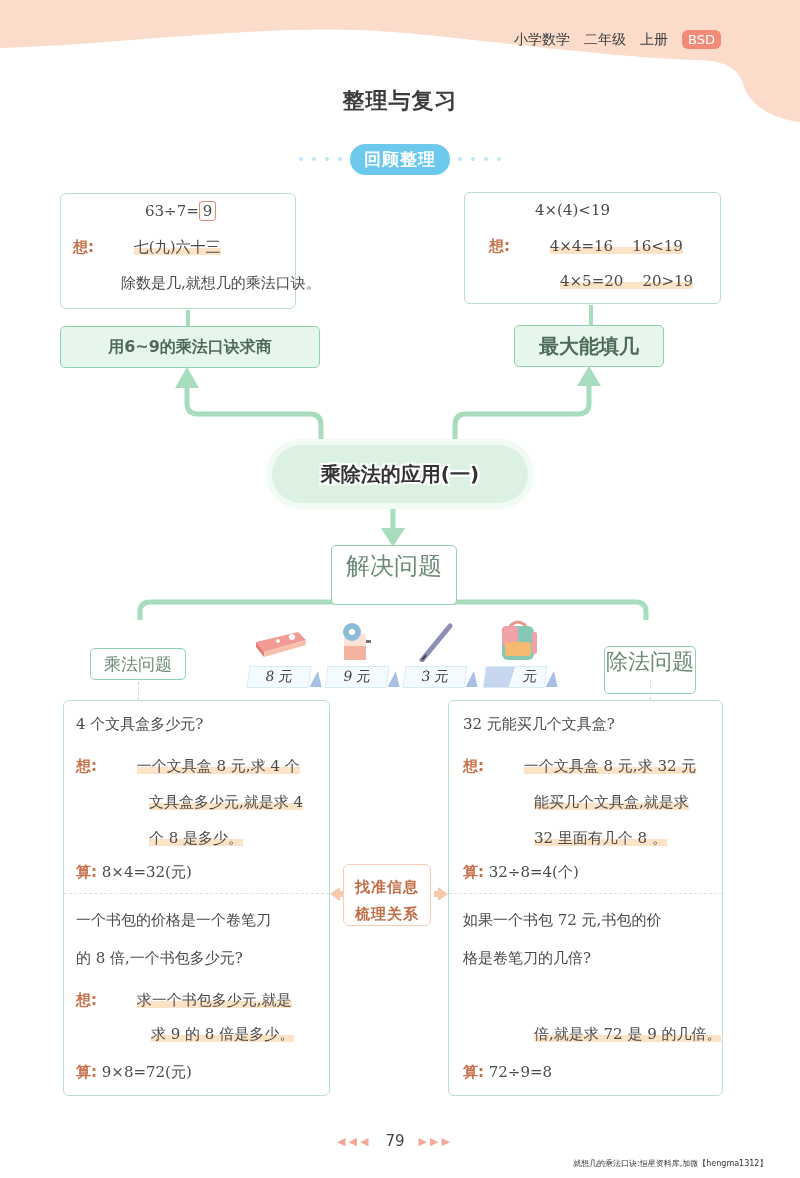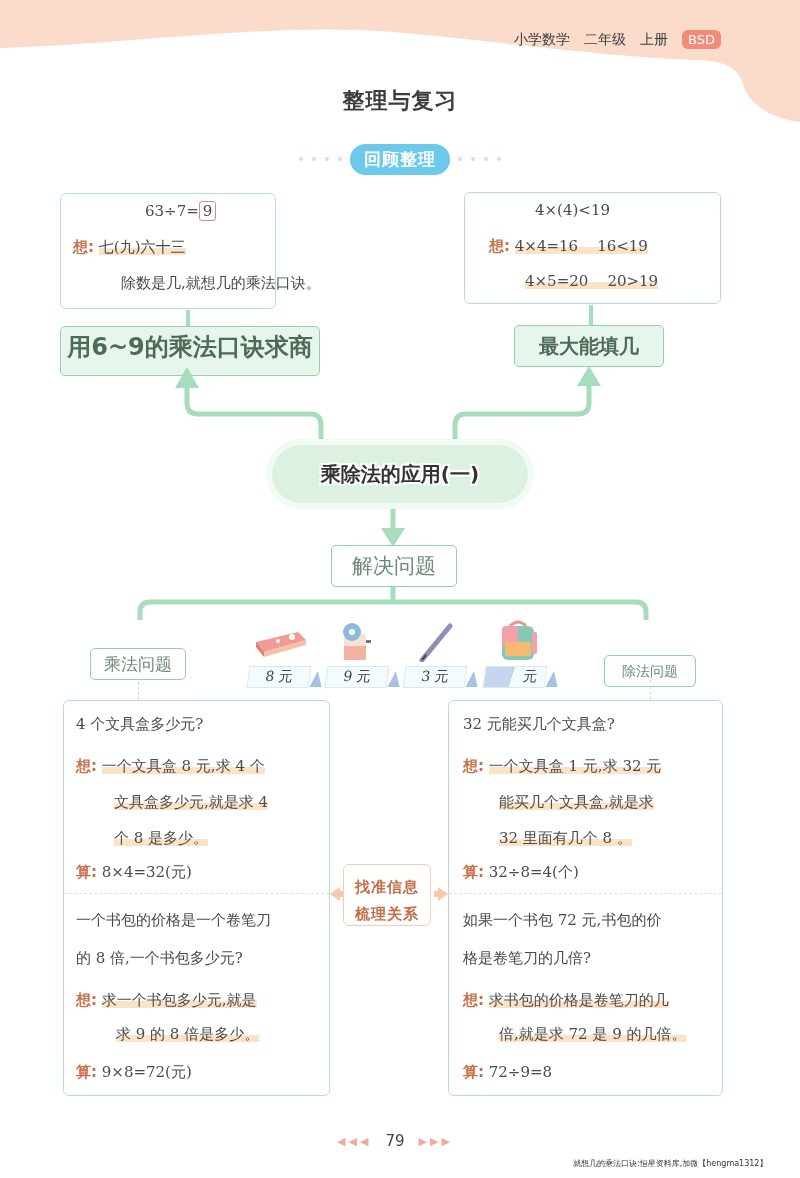--- a/index.html
+++ b/index.html
@@ -15,21 +15,21 @@
   .page-title { position: absolute; top: 86px; left: 0; width: 800px; text-align: center;
     font-family: "DejaVu Sans", sans-serif; font-weight: bold; font-size: 22px; color: #3c3c3c; letter-spacing: 1px; }
 
   .review-row { position: absolute; top: 143px; left: 260px; width: 280px; height: 32px; display: flex; align-items: center; justify-content: center; gap: 8px; }
   .dots { display: flex; gap: 9px; }
   .dots span { width: 4px; height: 4px; border-radius: 50%; background: #bfe6f3; display: block; }
   .review-pill { background: #6cc9ec; color: #fff; border-radius: 16px; padding: 4px 14px; font-family: "DejaVu Sans", sans-serif; font-size: 17px; font-weight: bold; letter-spacing: 1px; }
 
   .card { position: absolute; background: #fff; border: 1.5px solid #b7e2c9; border-radius: 6px; }
   .line { position: absolute; font-size: 15px; color: #4a4a4a; white-space: nowrap; }
-  .hl { background: linear-gradient(to bottom, transparent 55%, #fde3c6 55%, #fde3c6 95%, transparent 95%); }
+  .hl { background: linear-gradient(to bottom, transparent 55%, #fde3c6 55%, #fde3c6 95%, transparent 95%); margin-left: 35px; }
   .think { color: #c8704a; font-family: "DejaVu Sans", sans-serif; font-weight: bold; font-size: 15px; }
   .boxed { border: 1.5px solid #d98c7e; border-radius: 3px; padding: 0 3px; }
 
   .green-label { position: absolute; background: #e6f6ec; border: 1.5px solid #8fd2ab; border-radius: 5px;
     font-family: "DejaVu Sans", sans-serif; font-weight: bold; color: #4f6b58; text-align: center; }
   .green-label.light { background: #fff; color: #6c8b76; font-weight: normal; }
 
   .connector { position: absolute; background: #a7dcbc; }
 
   .center-topic { position: absolute; left: 272px; top: 445px; width: 256px; height: 58px; border-radius: 30px;
@@ -75,32 +75,32 @@
     </div>
   <div class="review-pill">回顾整理</div>
   <div class="dots">
       <span></span>
       <span></span>
       <span></span>
       <span></span>
     </div>
 </div>
 
-<div class="card" style="left:60px; top:193px; width:216px; height:116px;">
+<div class="card" style="left:60px; top:193px; width:236px; height:116px;">
   <div class="line" style="left:84px; top:8px;">
     <span>63÷7=</span><span class="boxed">9</span>
   </div>
   <div class="line" style="left:12px; top:44px;">
     <span class="think">想:</span>
     <span class="hl">七(九)六十三</span>
   </div>
   <div class="line" style="left:12px; top:80px;padding-left:48px;">除数是几,就想几的乘法口诀。</div>
 </div>
 <div class="connector" style="left:186px; top:310px; width:4px; height:16px;"></div>
-<div class="green-label" style="left:60px; top:326px; width:260px; height:50px; line-height:40px; font-size:24px;">用6~9的乘法口诀求商</div>
+<div class="green-label" style="left:60px; top:326px; width:260px; height:42px; line-height:40px; font-size:16px;">用6~9的乘法口诀求商</div>
 
 <div class="card" style="left:464px; top:192px; width:257px; height:112px;">
   <div class="line" style="left:70px; top:8px;">4×(4)&lt;19</div>
   <div class="line" style="left:24px; top:44px;">
     <span class="think">想:</span>
     <span class="hl" style="white-space:pre;">4×4=16    16&lt;19</span>
   </div>
   <div class="line" style="left:60px; top:79px;">
     <span class="hl" style="white-space:pre;">4×5=20    20&gt;19</span>
   </div>
@@ -117,24 +117,24 @@
   </g>
   <g fill="#a7dcbc">
     <polygon points="175,388 187,367 199,388"></polygon>
     <polygon points="577,386 589,366 601,386"></polygon>
     <polygon points="381,528 393,547 405,528"></polygon>
   </g>
 </svg>
 
 <div class="center-topic">乘除法的应用(一)</div>
 
-<div class="green-label light" style="left:331px; top:545px; width:126px; height:42px; line-height:40px; font-size:21px;">解决问题</div>
+<div class="green-label light" style="left:331px; top:545px; width:126px; height:60px; line-height:40px; font-size:24px;">解决问题</div>
 
 <div class="green-label light" style="left:90px; top:648px; width:96px; height:32px; line-height:30px; font-size:17px;">乘法问题</div>
-<div class="green-label light" style="left:604px; top:646px; width:92px; height:32px; line-height:30px; font-size:14px;margin-top:9px;">除法问题</div>
+<div class="green-label light" style="left:604px; top:646px; width:92px; height:48px; line-height:30px; font-size:22px;">除法问题</div>
 
 <svg style="position:absolute; left:252px; top:628px;" width="56" height="32" viewBox="0 0 56 32">
   <polygon points="4,14 46,4 54,12 12,24" fill="#f29a95"></polygon>
     <polygon points="4,14 12,24 12,29 4,19" fill="#e27a76"></polygon>
     <polygon points="12,24 54,12 54,17 12,29" fill="#f7c0a8"></polygon>
   <circle cx="40" cy="9" r="3" fill="#fff"></circle>
     <circle cx="26" cy="13" r="2" fill="#fff"></circle>
 </svg>
 <svg style="position:absolute; left:338px; top:620px;" width="34" height="42" viewBox="0 0 34 42">
   <rect x="6" y="14" width="22" height="26" rx="3" fill="#f8e3d6"></rect>
@@ -186,35 +186,31 @@
   <div class="line" style="left:12px; top:362px;">
     <span class="think">算:</span>
     <span>9×8=72(元)</span>
   </div>
 </div>
 
 <div class="card" style="left:448px; top:700px; width:275px; height:396px;">
   <div class="line" style="left:14px; top:14px;">32 元能买几个文具盒?</div>
   <div class="line" style="left:14px; top:56px;">
     <span class="think">想:</span>
-    <span class="hl">一个文具盒 1 元,求 32 元</span>
+    <span class="hl">一个文具盒 8 元,求 32 元</span>
   </div>
   <div class="line" style="left:50px; top:92px;"><span class="hl">能买几个文具盒,就是求</span></div>
   <div class="line" style="left:50px; top:128px;"><span class="hl">32 里面有几个 8 。</span></div>
   <div class="line" style="left:14px; top:162px;">
     <span class="think">算:</span>
     <span>32÷8=4(个)</span>
   </div>
   <div class="dashed-h" style="left:0; top:192px; width:273px;"></div>
   <div class="line" style="left:14px; top:210px;">如果一个书包 72 元,书包的价</div>
   <div class="line" style="left:14px; top:248px;">格是卷笔刀的几倍?</div>
-  <div class="line" style="left:14px; top:290px;">
-    <span class="think">想:</span>
-    <span class="hl">求书包的价格是卷笔刀的几</span>
-  </div>
   <div class="line" style="left:50px; top:324px;"><span class="hl">倍,就是求 72 是 9 的几倍。</span></div>
   <div class="line" style="left:14px; top:362px;">
     <span class="think">算:</span>
     <span>72÷9=8</span>
   </div>
 </div>
 
 <svg style="position:absolute; left:328px; top:884px;" width="122" height="20">
   <polygon points="2,10 12,3 12,7 16,7 16,13 12,13 12,17" fill="#f7c8aa"></polygon>
   <polygon points="120,10 110,3 110,7 106,7 106,13 110,13 110,17" fill="#f7c8aa"></polygon>

